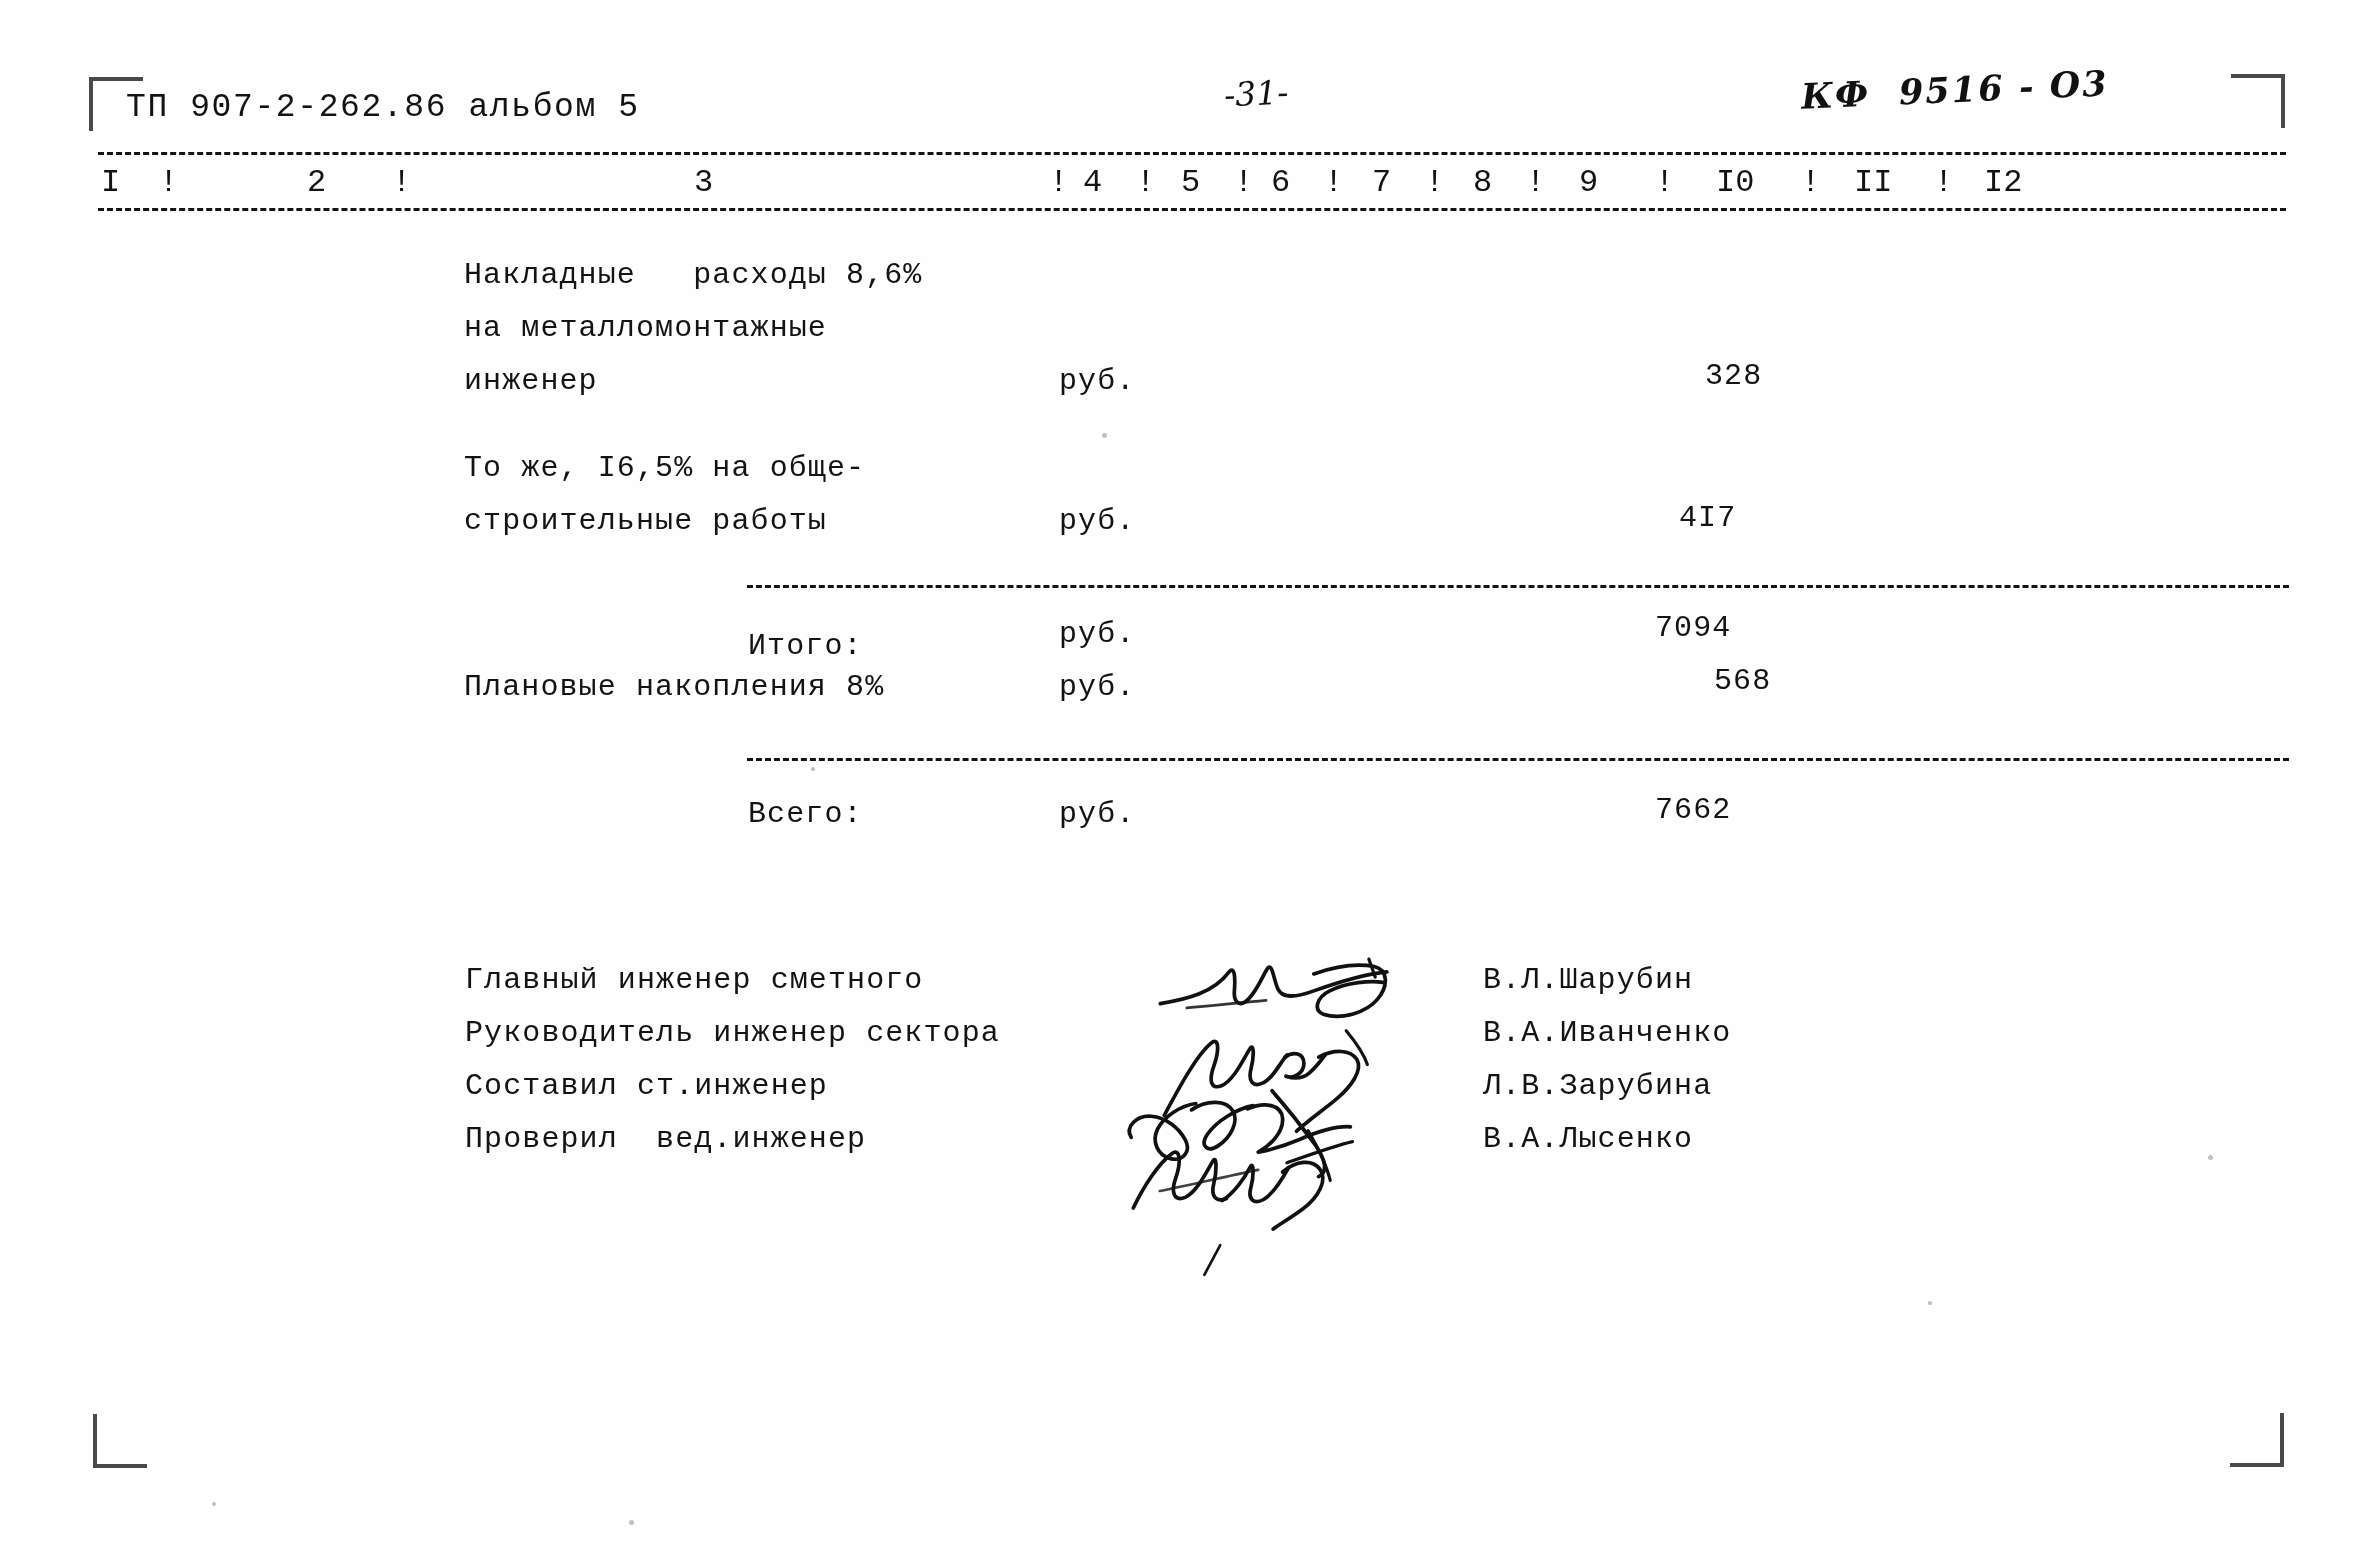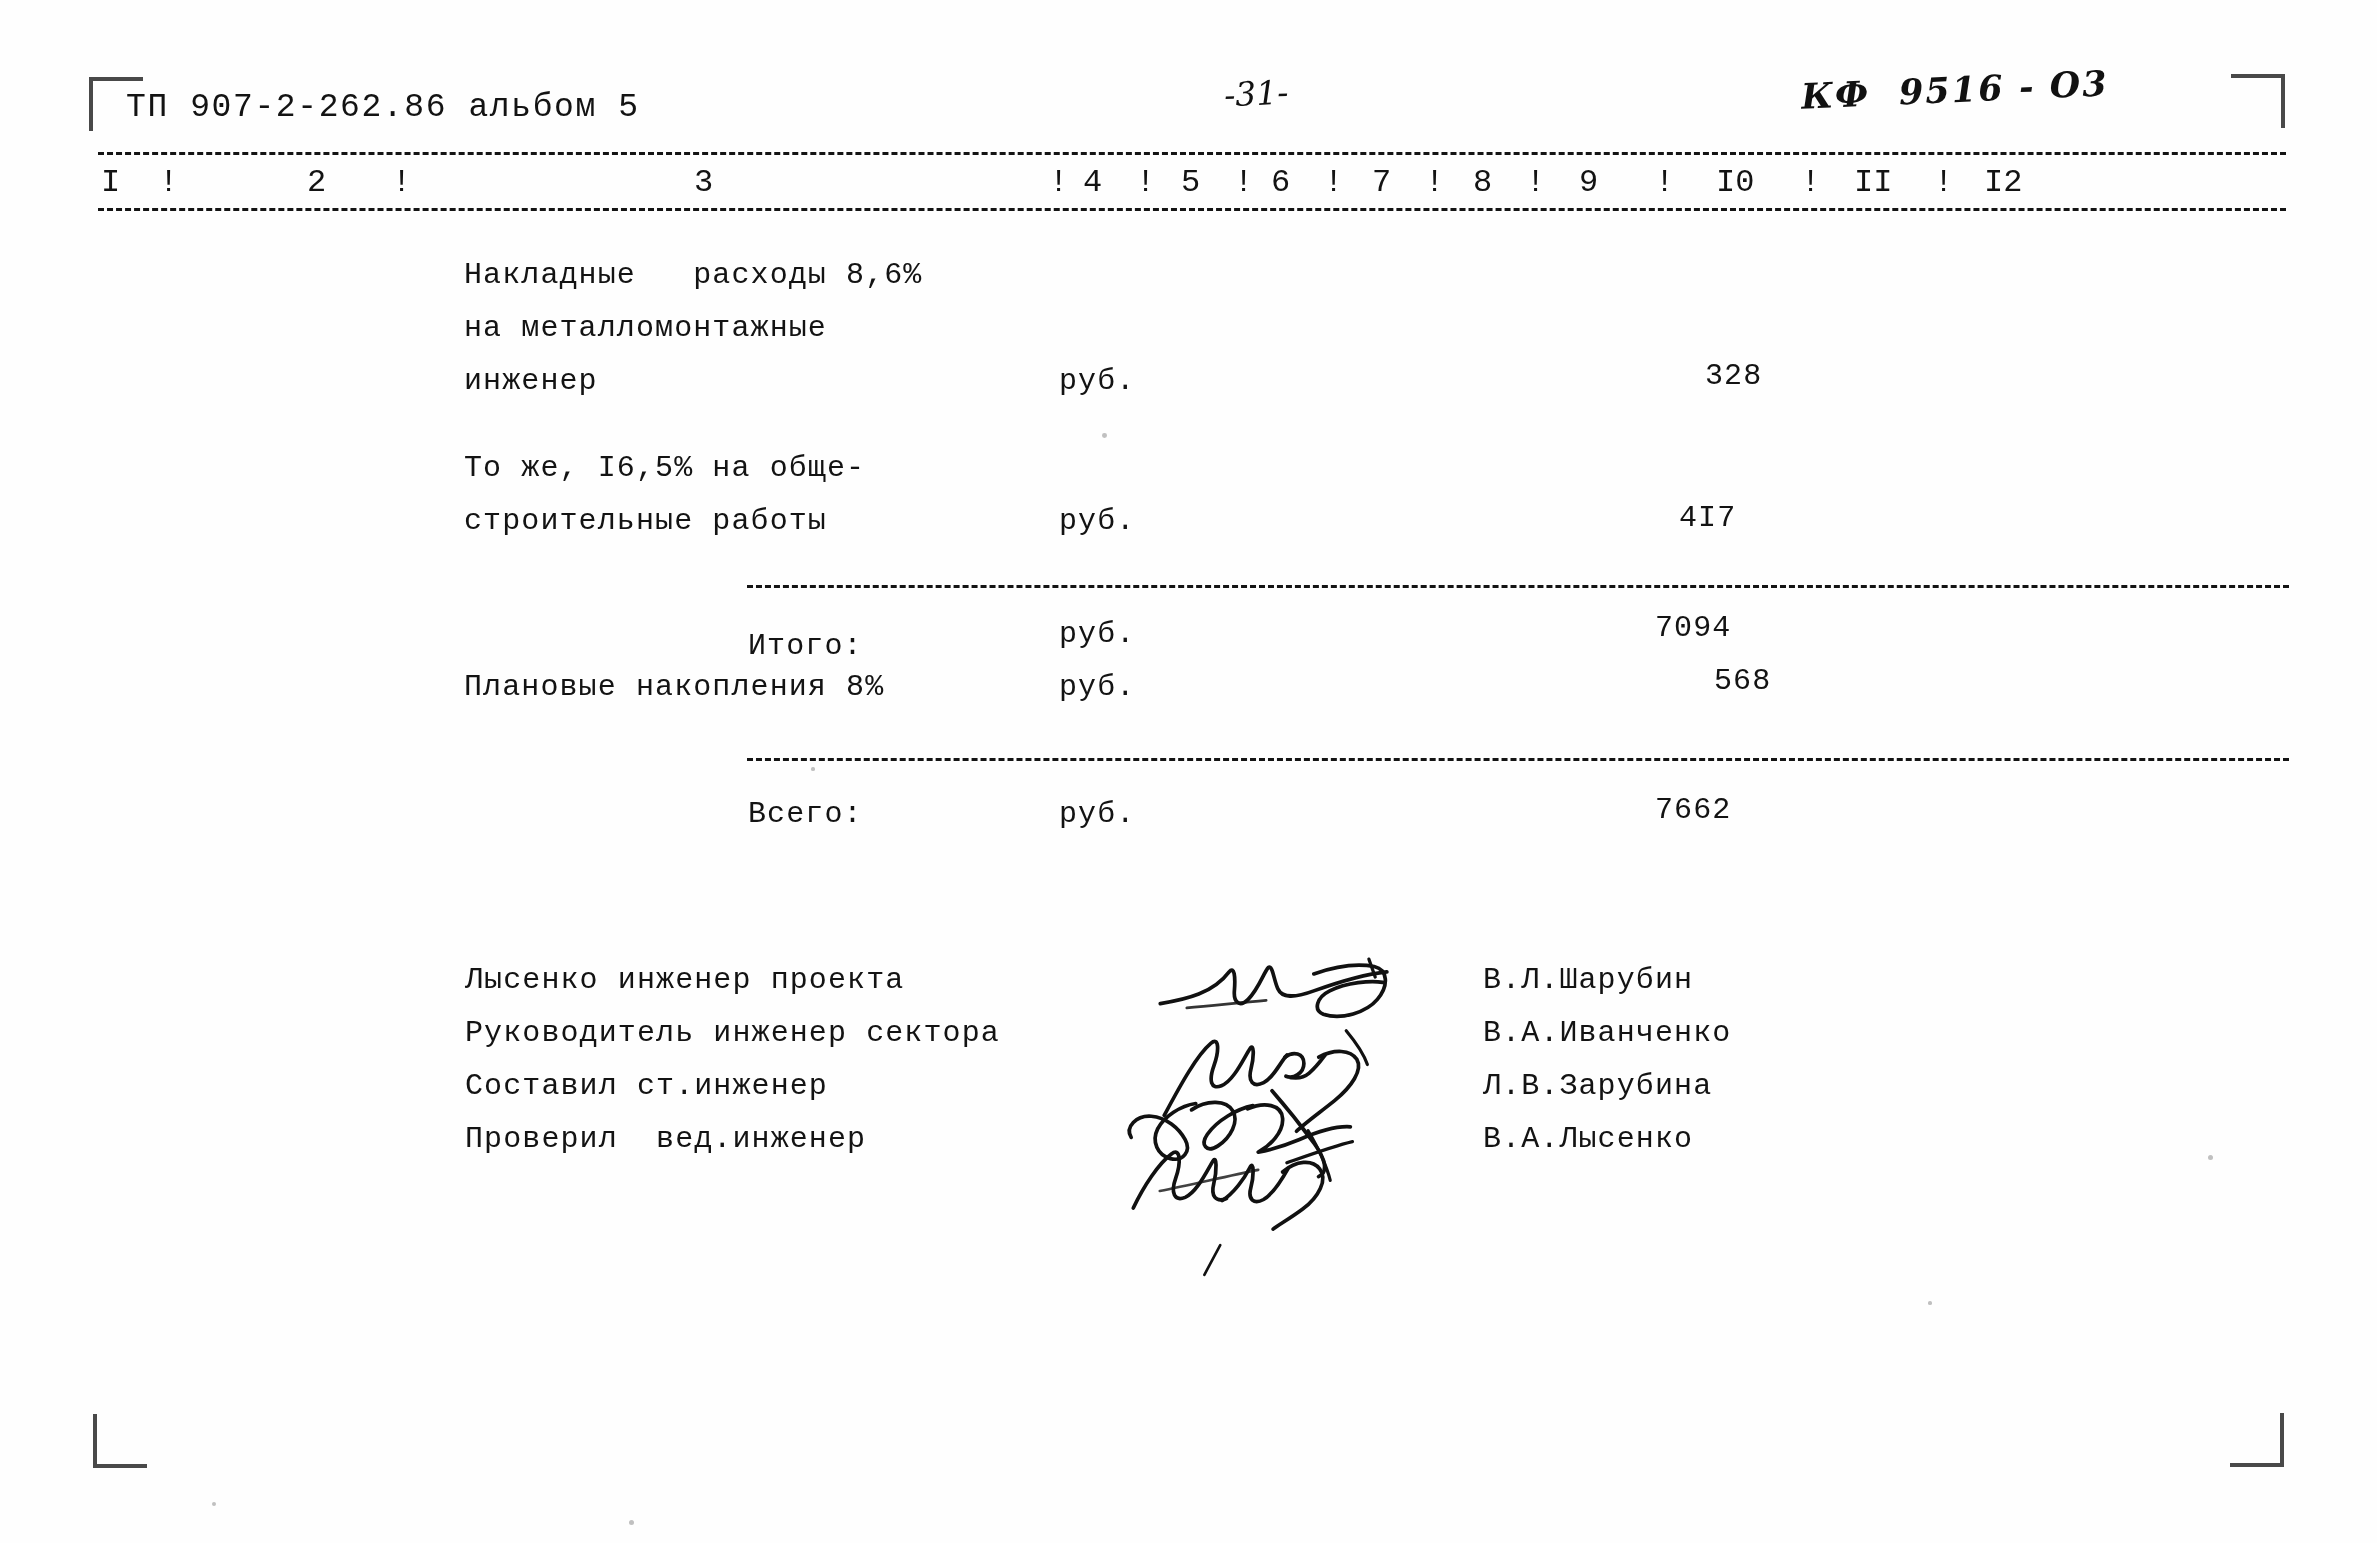--- a/index.html
+++ b/index.html
@@ -145,21 +145,21 @@
   <div class="tw" style="left:464px; top:672px;">Плановые накопления 8%</div>
   <div class="tw" style="left:1059px; top:672px;">руб.</div>
   <div class="tw" style="left:1690px; top:666px;margin-left:24px;">568</div>
 
   <div class="dashrule thin" style="left:747px; top:758px; width:1542px;"></div>
 
   <div class="tw" style="left:748px; top:799px;">Всего:</div>
   <div class="tw" style="left:1059px; top:799px;">руб.</div>
   <div class="tw" style="left:1655px; top:795px;">7662</div>
 
-  <div class="tw" style="left:465px; top:965px;">Лысенко инженер проекта</div>
+  <div class="tw" style="left:465px; top:965px;">Главный инженер сметного</div>
   <div class="tw" style="left:465px; top:1018px;">Руководитель инженер сектора</div>
   <div class="tw" style="left:465px; top:1071px;">Составил ст.инженер</div>
   <div class="tw" style="left:465px; top:1124px;">Проверил  вед.инженер</div>
 
   <div class="tw" style="left:1483px; top:965px;">В.Л.Шарубин</div>
   <div class="tw" style="left:1483px; top:1018px;">В.А.Иванченко</div>
   <div class="tw" style="left:1483px; top:1071px;">Л.В.Зарубина</div>
   <div class="tw" style="left:1483px; top:1124px;">В.А.Лысенко</div>
 
   <svg class="sig" style="left:1155px; top:940px;" width="360" height="106" viewBox="0 0 680 200">

